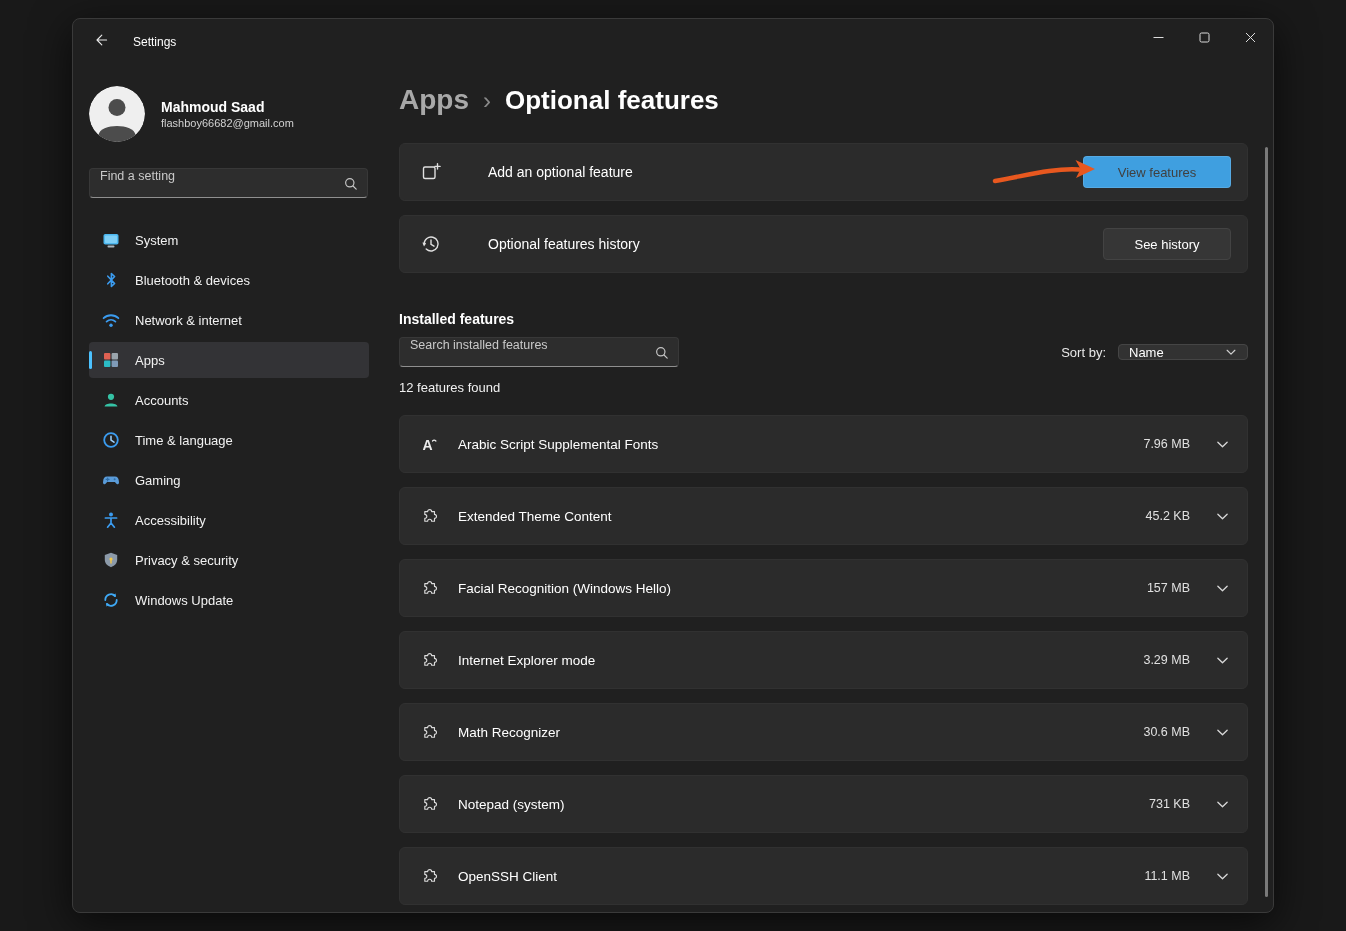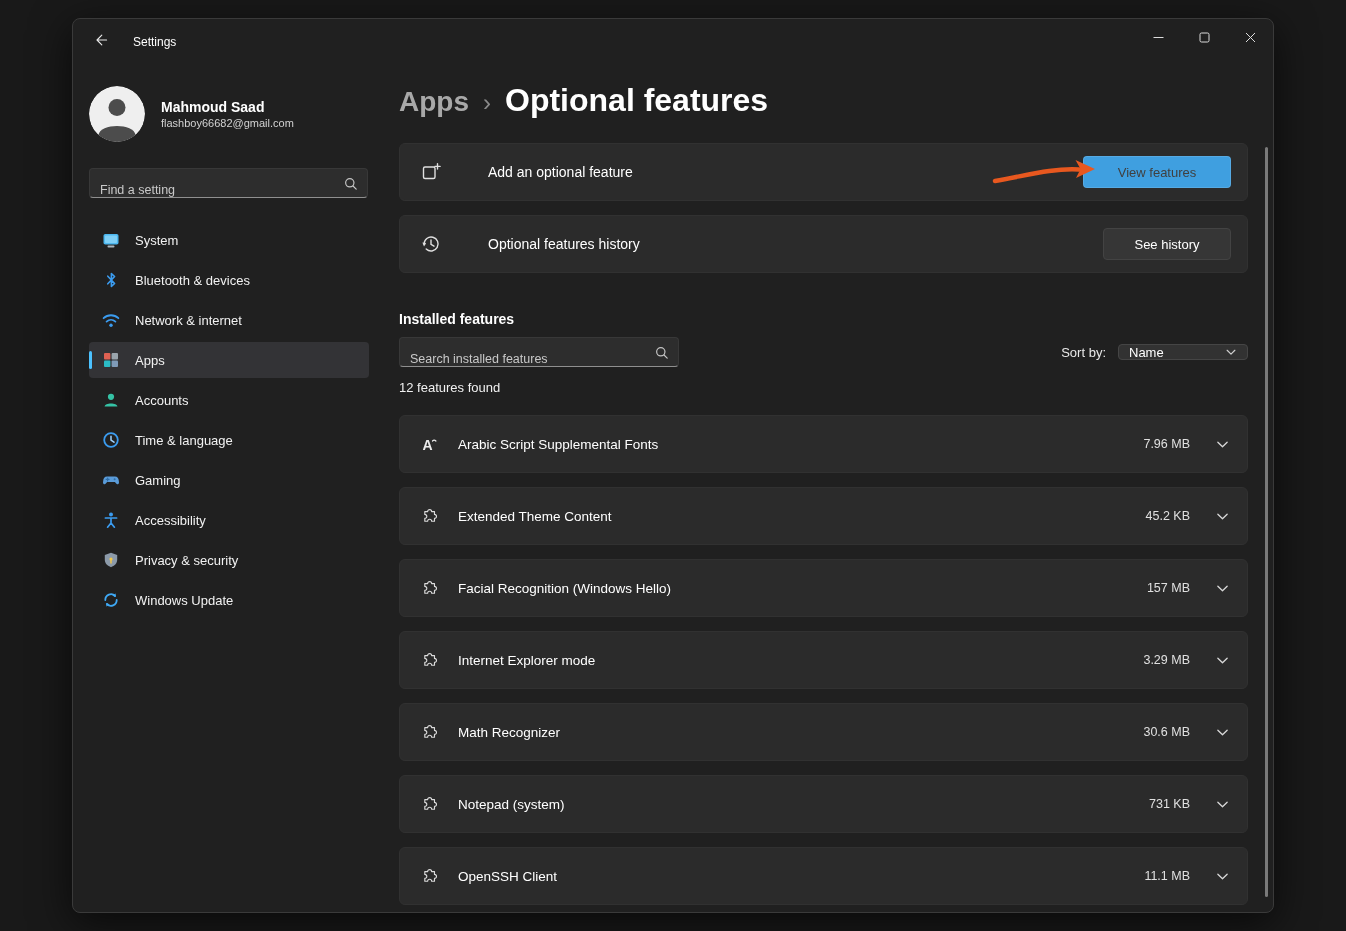--- a/index.html
+++ b/index.html
@@ -30,21 +30,21 @@
   
   .sidebar{position:absolute;left:16px;top:67px;width:280px;}
   .user-row{display:flex;align-items:center;height:56px;}
   .avatar{width:56px;height:56px;border-radius:50%;overflow:hidden;flex:0 0 56px;}
   .user-meta{margin-left:16px;}
   .user-name{font-size:14px;font-weight:700;color:#ffffff;line-height:18px;}
   .user-email{font-size:11px;color:#d2d2d2;line-height:15px;}
   .searchbox{
     position:relative;height:30px;box-sizing:border-box;border-radius:4px;
     background:#2d2d2d;border:1px solid #383838;border-bottom:1px solid #8f8f8f;
-    display:flex;align-items:flex-end;padding:0 30px 0 10px;
+    display:flex;align-items:flex-start;padding:0 30px 0 10px;
   }
   .sidebar .searchbox{margin-top:26px;width:279px;}
   .searchbox input{
     flex:1;background:transparent;border:none;outline:none;color:#ffffff;
     font-size:12.5px;font-family:inherit;padding:0;
   }
   .searchbox input::placeholder{color:#c9c9c9;}
   .search-glyph{position:absolute;right:8px;top:7px;width:16px;height:16px;}
   .nav{margin-top:24px;}
   .nav-item{
@@ -56,21 +56,21 @@
     position:absolute;left:0;top:9px;width:3px;height:18px;border-radius:2px;
     background:var(--accent-pill,#4cc2ff);
   }
   .nav-icon{width:20px;height:20px;display:flex;align-items:center;justify-content:center;flex:0 0 20px;}
   .nav-label{margin-left:14px;font-size:13px;color:#f2f2f2;}
   
   .main{position:absolute;left:326px;top:46px;width:849px;padding-top:16px;}
   .breadcrumb{display:flex;align-items:baseline;line-height:38px;height:38px;}
   .crumb-parent{font-size:28px;font-weight:600;color:#a8a8a8;cursor:pointer;}
   .crumb-sep{font-size:24px;color:#8a8a8a;margin:0 14px;font-weight:400;}
-  .crumb-current{font-size:32px;font-weight:600;color:#ffffff;}
+  .crumb-current{font-size:26px;font-weight:600;color:#ffffff;}
   .card{
     position:relative;display:flex;align-items:center;height:58px;box-sizing:border-box;
     background:#2b2b2b;border:1px solid #313131;border-radius:6px;
     padding:0 16px 0 18px;
     gap:28px;
   }
   .card-add{margin-top:24px;}
   .card-history{margin-top:14px;}
   .card-icon{width:26px;display:flex;align-items:center;justify-content:center;}
   .card-label{margin-left:16px;font-size:14px;color:#ffffff;}

